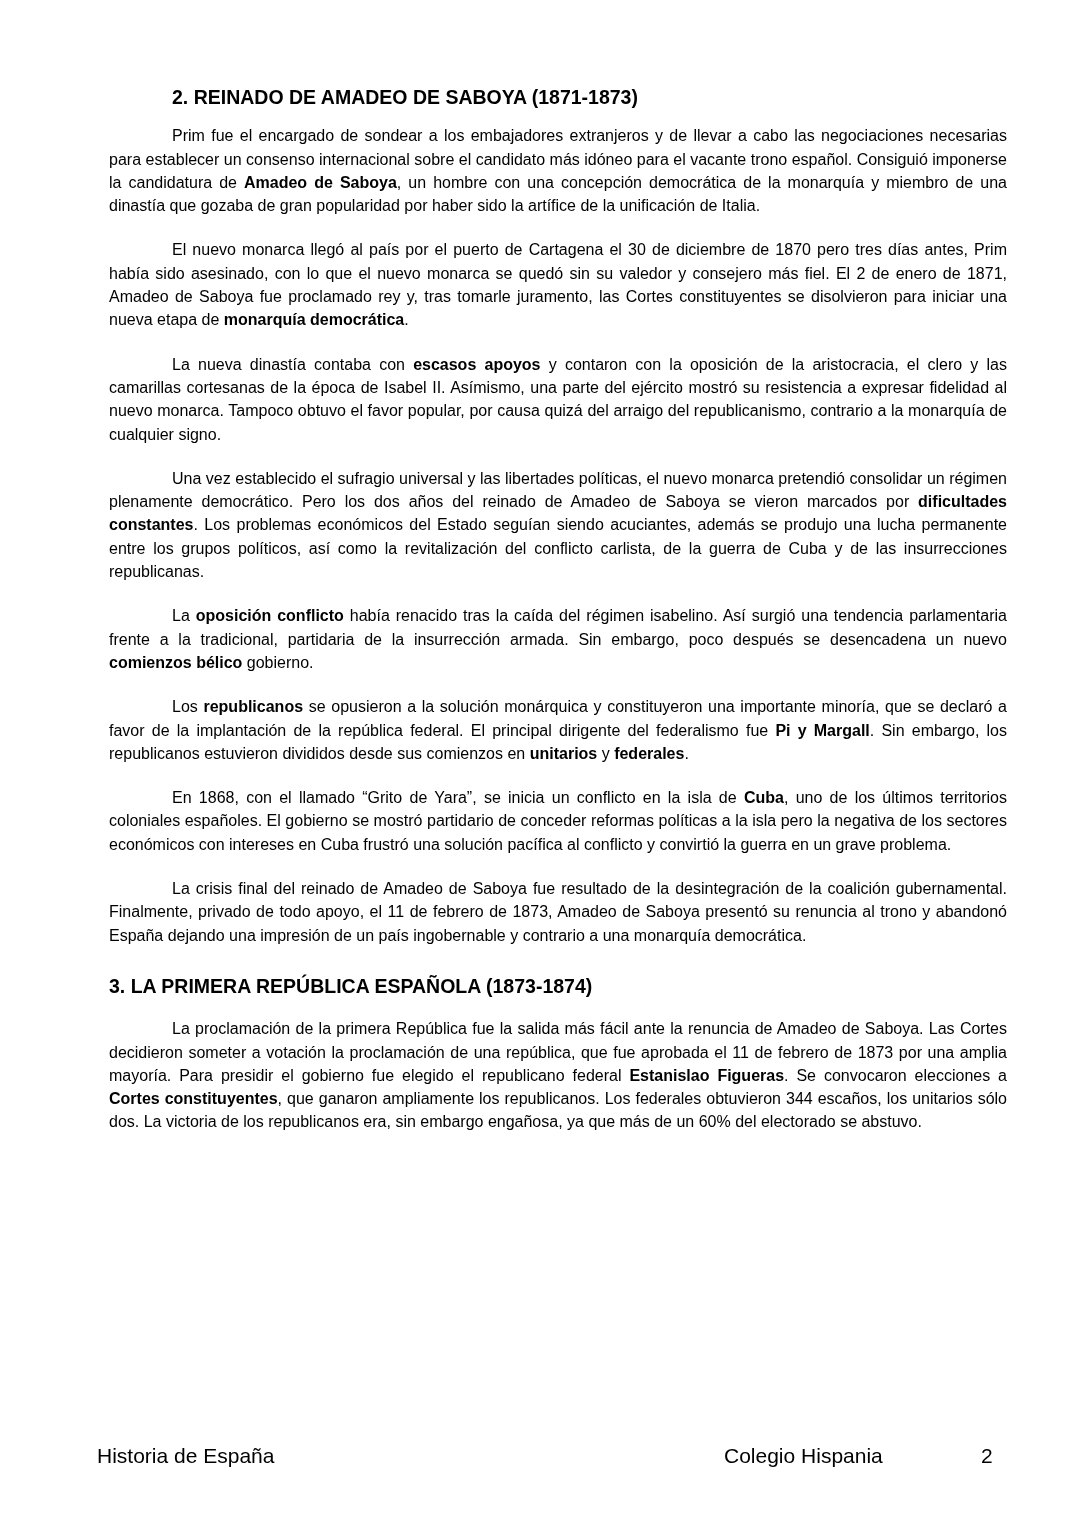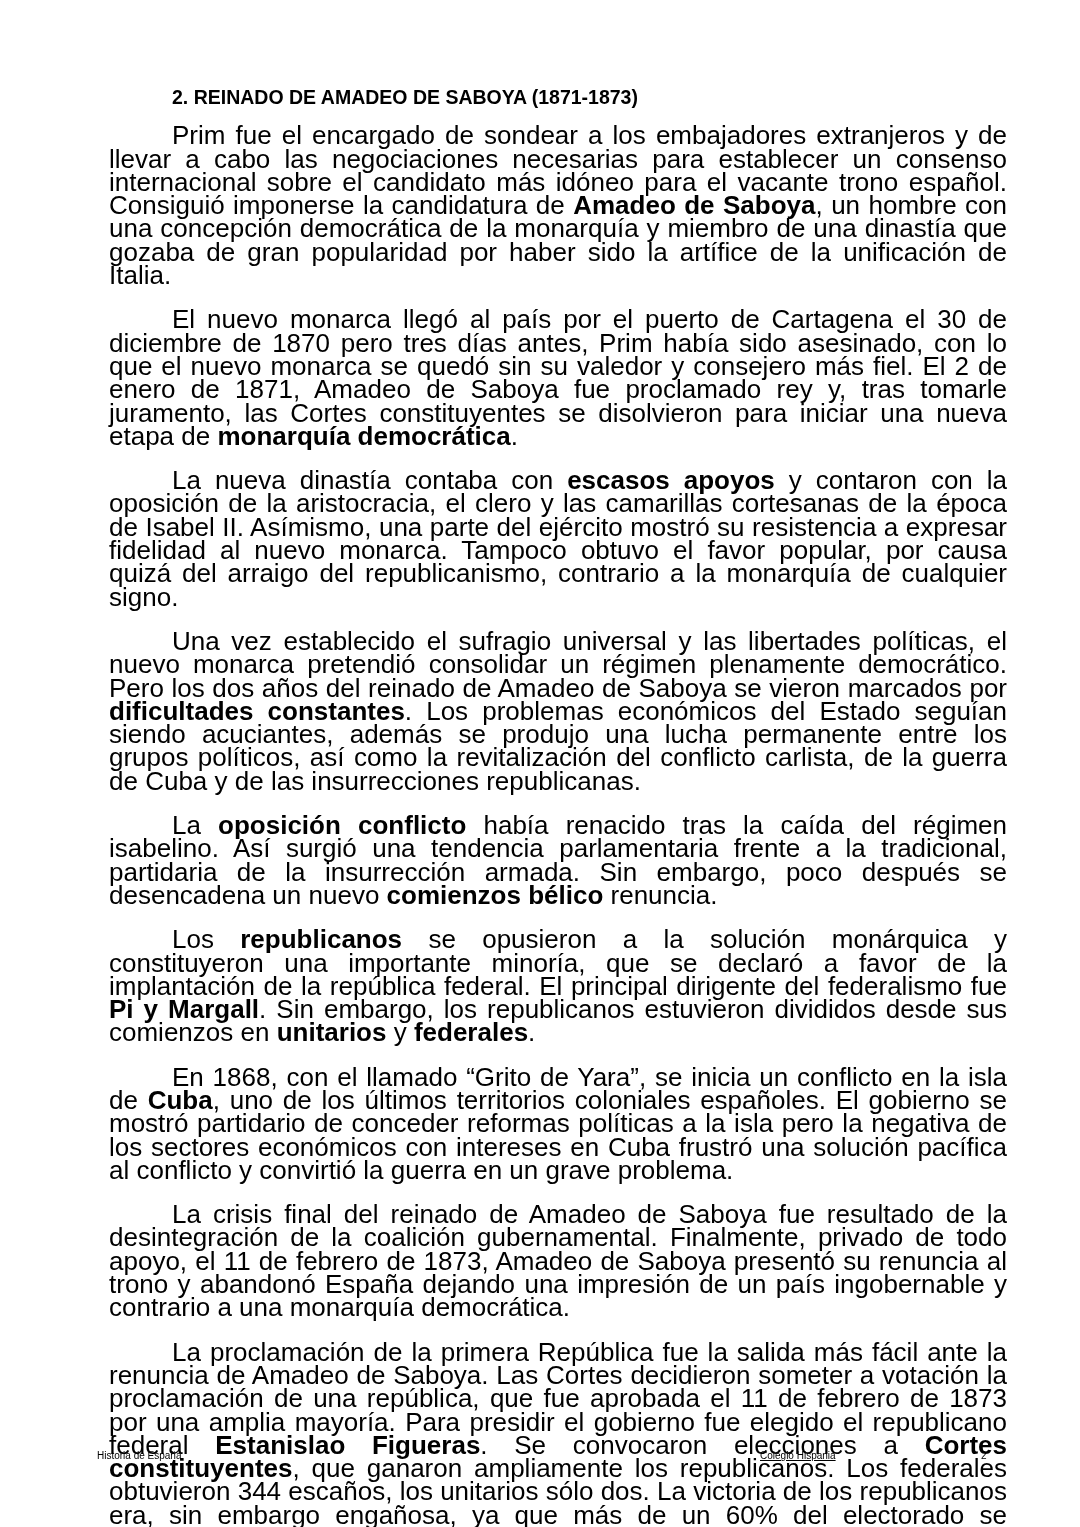--- a/index.html
+++ b/index.html
@@ -30,57 +30,58 @@
     letter-spacing: 0;
   }
   .section-heading.indented {
     padding-left: 63px;
   }
   .section-heading.spaced-above {
     margin-top: 28px;
     margin-bottom: 19px;
   }
   .body-paragraph {
-    font-size: 26px;
+    font-size: 16px;
     line-height: 23.3px;
     text-align: justify;
     text-indent: 63px;
     margin: 0 0 21px 0;
   }
   .body-paragraph b {
     font-weight: 700;
   }
   .footer {
     position: absolute;
     top: 1446px;
     left: 0;
     width: 1080px;
     height: 24px;
-    font-size: 10px;
+    font-size: 21px;
     line-height: 20px;
     color: #000000;
   }
   .footer .footer-left   { position: absolute; left: 97px; }
-  .footer .footer-center { position: absolute; left: 760px; text-decoration: underline; }
+  .footer .footer-center { position: absolute; left: 724px; }
   .footer .footer-page   { position: absolute; left: 981px; }
 </style>
 </head>
 <body>
 
 <div class="page">
   <main class="content">
       <h2 class="section-heading indented">2. REINADO DE AMADEO DE SABOYA (1871-1873)</h2>
       <p class="body-paragraph"><span>Prim fue el encargado de sondear a los embajadores extranjeros y de llevar a cabo las negociaciones necesarias para establecer un consenso internacional sobre el candidato más idóneo para el vacante trono español. Consiguió imponerse la candidatura de </span><b>Amadeo de Saboya</b><span>, un hombre con una concepción democrática de la monarquía y miembro de una dinastía que gozaba de gran popularidad por haber sido la artífice de la unificación de Italia.</span></p>
       <p class="body-paragraph"><span>El nuevo monarca llegó al país por el puerto de Cartagena el 30 de diciembre de 1870 pero tres días antes, Prim había sido asesinado, con lo que el nuevo monarca se quedó sin su valedor y consejero más fiel. El 2 de enero de 1871, Amadeo de Saboya fue proclamado rey y, tras tomarle juramento, las Cortes constituyentes se disolvieron para iniciar una nueva etapa de </span><b>monarquía democrática</b><span>.</span></p>
       <p class="body-paragraph"><span>La nueva dinastía contaba con </span><b>escasos apoyos</b><span> y contaron con la oposición de la aristocracia, el clero y las camarillas cortesanas de la época de Isabel II. Asímismo, una parte del ejército mostró su resistencia a expresar fidelidad al nuevo monarca. Tampoco obtuvo el favor popular, por causa quizá del arraigo del republicanismo, contrario a la monarquía de cualquier signo.</span></p>
       <p class="body-paragraph"><span>Una vez establecido el sufragio universal y las libertades políticas, el nuevo monarca pretendió consolidar un régimen plenamente democrático. Pero los dos años del reinado de Amadeo de Saboya se vieron marcados por </span><b>dificultades constantes</b><span>. Los problemas económicos del Estado seguían siendo acuciantes, además se produjo una lucha permanente entre los grupos políticos, así como la revitalización del conflicto carlista, de la guerra de Cuba y de las insurrecciones republicanas.</span></p>
-      <p class="body-paragraph"><span>La </span><b>oposición conflicto</b><span> había renacido tras la caída del régimen isabelino. Así surgió una tendencia parlamentaria frente a la tradicional, partidaria de la insurrección armada. Sin embargo, poco después se desencadena un nuevo </span><b>comienzos bélico</b><span> renuncia.</span></p>
+      <p class="body-paragraph"><span>La </span><b>oposición conflicto</b><span> había renacido tras la caída del régimen isabelino. Así surgió una tendencia parlamentaria frente a la tradicional, partidaria de la insurrección armada. Sin embargo, poco después se desencadena un nuevo </span><b>comienzos bélico</b><span> gobierno.</span></p>
       <p class="body-paragraph"><span>Los </span><b>republicanos</b><span> se opusieron a la solución monárquica y constituyeron una importante minoría, que se declaró a favor de la implantación de la república federal. El principal dirigente del federalismo fue </span><b>Pi y Margall</b><span>. Sin embargo, los republicanos estuvieron divididos desde sus comienzos en </span><b>unitarios</b><span> y </span><b>federales</b><span>.</span></p>
       <p class="body-paragraph"><span>En 1868, con el llamado “Grito de Yara”, se inicia un conflicto en la isla de </span><b>Cuba</b><span>, uno de los últimos territorios coloniales españoles. El gobierno se mostró partidario de conceder reformas políticas a la isla pero la negativa de los sectores económicos con intereses en Cuba frustró una solución pacífica al conflicto y convirtió la guerra en un grave problema.</span></p>
       <p class="body-paragraph"><span>La crisis final del reinado de Amadeo de Saboya fue resultado de la desintegración de la coalición gubernamental. Finalmente, privado de todo apoyo, el 11 de febrero de 1873, Amadeo de Saboya presentó su renuncia al trono y abandonó España dejando una impresión de un país ingobernable y contrario a una monarquía democrática.</span></p>
+      <h2 class="section-heading spaced-above">3. LA PRIMERA REPÚBLICA ESPAÑOLA (1873-1874)</h2>
       <p class="body-paragraph"><span>La proclamación de la primera República fue la salida más fácil ante la renuncia de Amadeo de Saboya. Las Cortes decidieron someter a votación la proclamación de una república, que fue aprobada el 11 de febrero de 1873 por una amplia mayoría. Para presidir el gobierno fue elegido el republicano federal </span><b>Estanislao Figueras</b><span>. Se convocaron elecciones a </span><b>Cortes constituyentes</b><span>, que ganaron ampliamente los republicanos. Los federales obtuvieron 344 escaños, los unitarios sólo dos. La victoria de los republicanos era, sin embargo engañosa, ya que más de un 60% del electorado se abstuvo.</span></p>
     </main>
 
   <footer class="footer">
     <span class="footer-left">Historia de España</span>
     <span class="footer-center">Colegio Hispania</span>
     <span class="footer-page">2</span>
   </footer>
 </div>
 

